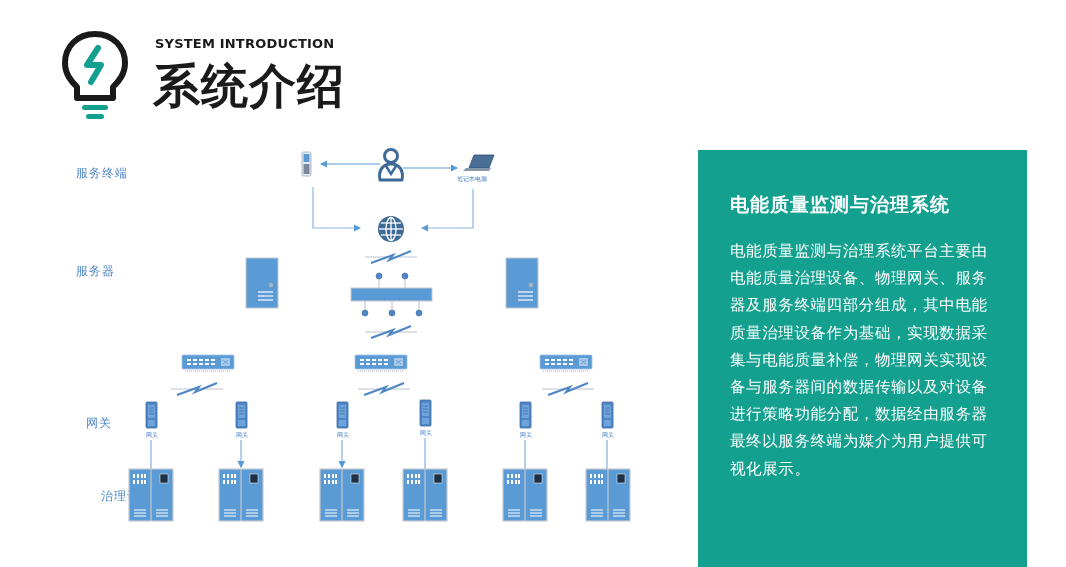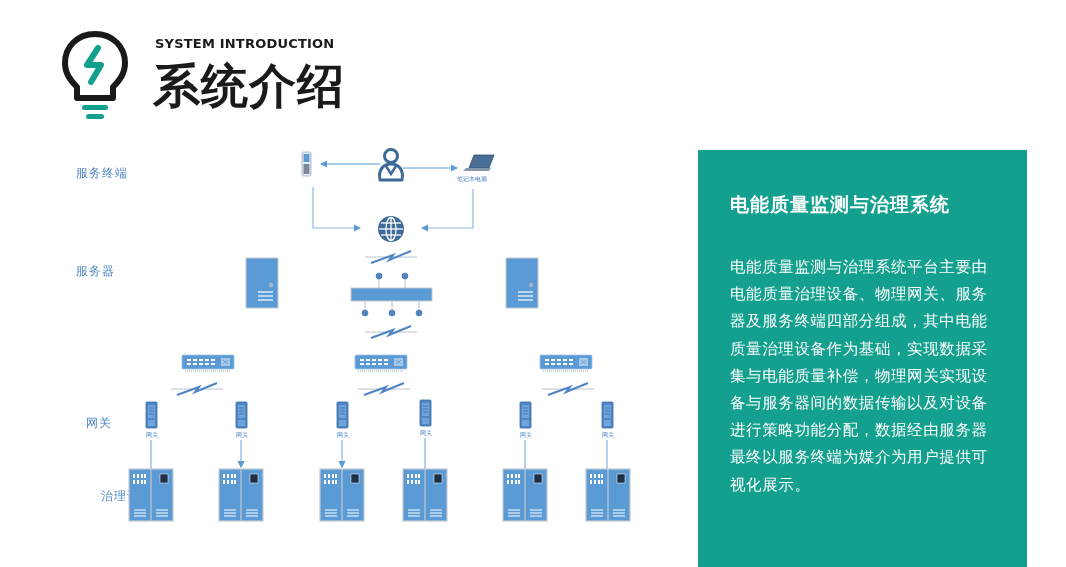--- a/index.html
+++ b/index.html
@@ -5,21 +5,21 @@
   html, body { margin:0; padding:0; background:#ffffff; }
   body { width:1066px; height:567px; position:relative; overflow:hidden; font-family:"DejaVu Sans", sans-serif; }
   .abs { position:absolute; }
   .logo-icon { left:60px; top:30px; width:70px; height:92px; }
   .title-en { left:155px; top:36px; font-family:"DejaVu Sans", sans-serif; font-weight:bold; font-size:13px; letter-spacing:0.2px; color:#1a1a1a; }
   .title-cn { left:153px; top:60px; font-family:Liberation Serif, serif; font-weight:bold; font-size:47px; letter-spacing:1px; color:#1a1a1a; line-height:52px; }
   .row-label { font-size:12px; color:#4f86c6; letter-spacing:1px; }
   .diagram { left:0; top:0; width:690px; height:567px; }
   .panel { left:698px; top:150px; width:329px; height:479px; background:#14a08f; color:#ffffff; }
   .panel-title { position:absolute; left:32px; top:42px; font-size:19px; font-weight:bold; letter-spacing:1px; }
-  .panel-body { position:absolute; left:32px; top:104px; width:272px; font-size:15.5px; line-height:27.2px; letter-spacing:0.6px; }
+  .panel-body { position:absolute; left:32px; top:88px; width:272px; font-size:15.5px; line-height:27.2px; letter-spacing:0.6px; }
   .small-label { font-size:6px; fill:#4f86c6; }
 </style>
 </head>
 <body>
 
 <svg class="abs logo-icon" viewBox="0 0 70 92">
   <path d="M35 4 C17 4 5 17 5 33 C5 44 11 51 17 57 L17 68 L53 68 L53 57 C59 51 65 44 65 33 C65 17 53 4 35 4 Z" fill="none" stroke="#1a1a1a" stroke-width="6" stroke-linejoin="round"></path>
   <path d="M38 18 L27 35 L41 35 L31 52" fill="none" stroke="#14a08f" stroke-width="6" stroke-linecap="round" stroke-linejoin="round"></path>
   <rect x="22" y="75" width="26" height="5" rx="2.5" fill="#14a08f"></rect>
   <rect x="26" y="84" width="18" height="5" rx="2.5" fill="#14a08f"></rect>

